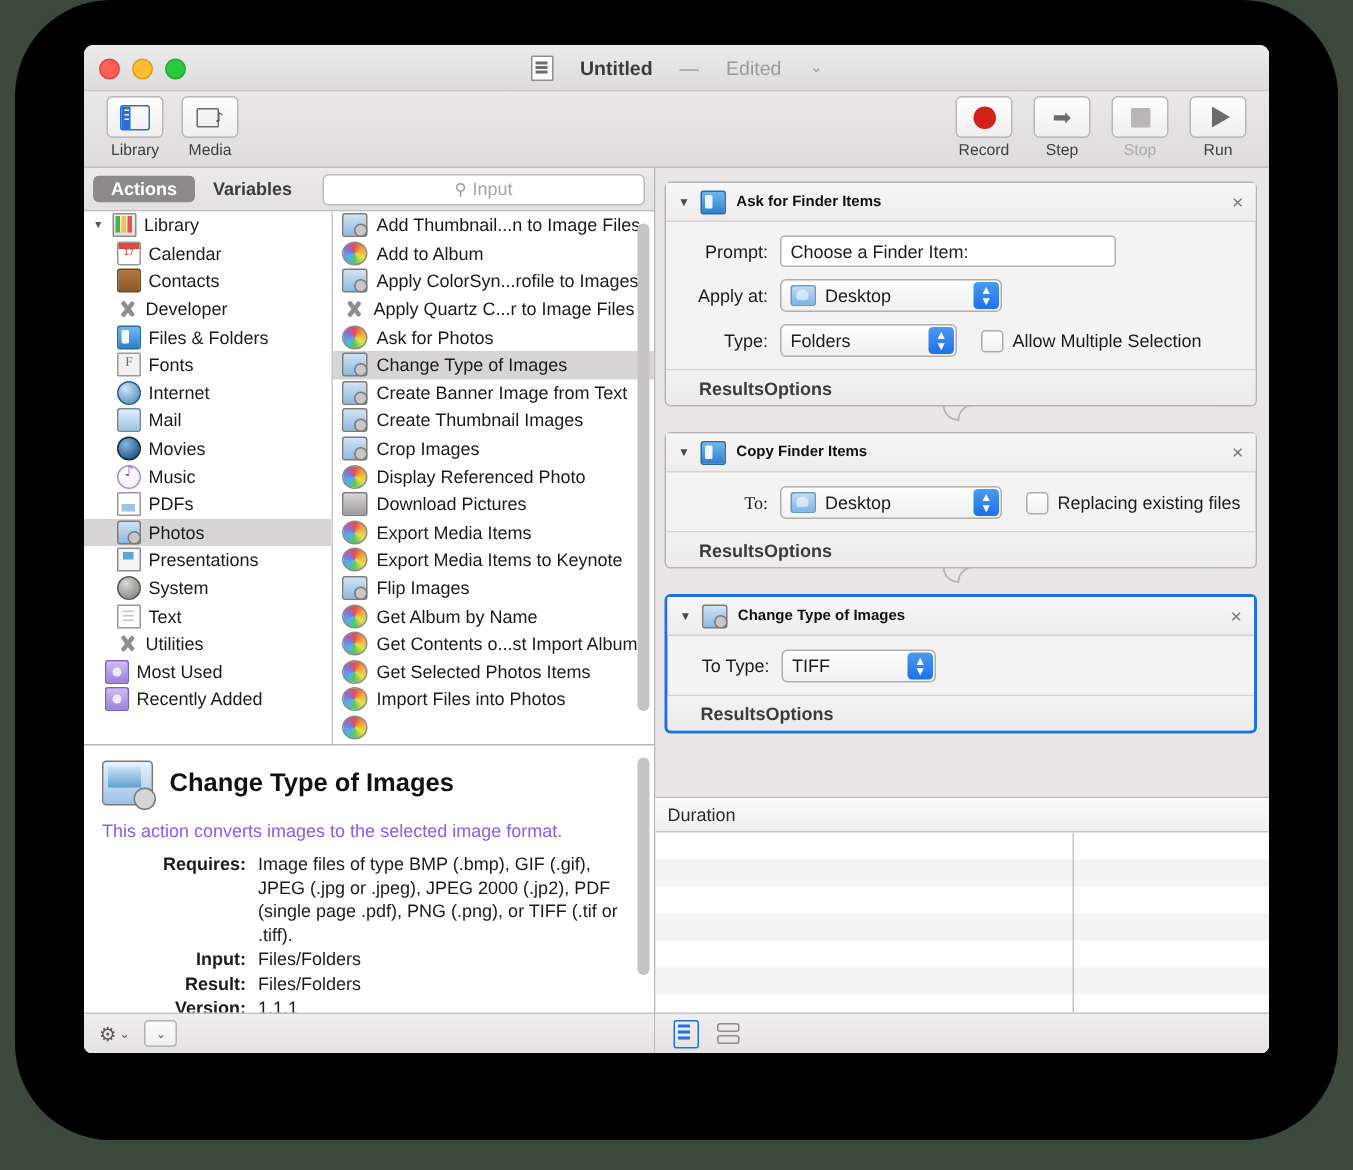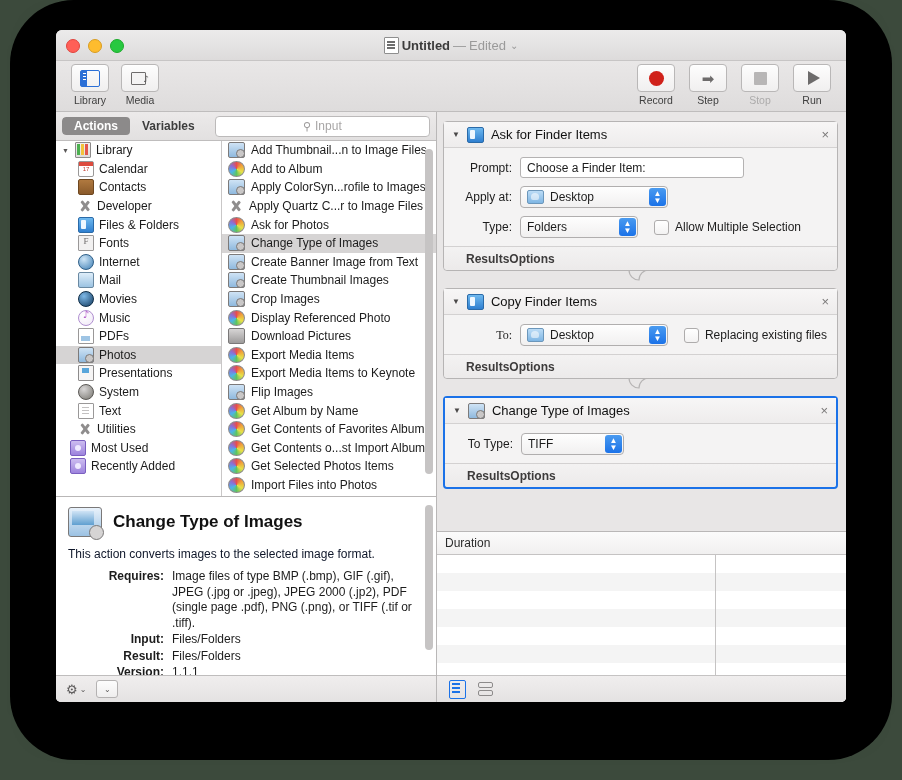--- a/index.html
+++ b/index.html
@@ -39,21 +39,21 @@
     flex: 0 0 auto;
   }
   .traffic { position: absolute; left: 10px; top: 9px; display: flex; gap: 8px; }
   .tl { width: 12px; height: 12px; border-radius: 50%; }
   .tl.red { background: #ff5f57; border: .5px solid #e0443e; }
   .tl.yellow { background: #febc2e; border: .5px solid #d89d23; }
   .tl.green { background: #28c840; border: .5px solid #1dab2c; }
   .title-center {
     position: absolute; left: 0; right: 0; top: 0; height: 30px;
     display: flex; align-items: center; justify-content: center;
-    gap: 3px; font-size: 13px; pointer-events: none;
+    gap: 18px; font-size: 13px; pointer-events: none;
   }
   .doc-icon {
     width: 13px; height: 15px; background: #fff;
     border: 1px solid #8e8e8e; border-radius: 1px;
     position: relative; display:inline-block;
   }
   .doc-icon::after {
     content:""; position:absolute; left:2px; top:3px; width:8px; height:2px;
     background:#6d6d6d; box-shadow: 0 3px 0 #6d6d6d, 0 6px 0 #6d6d6d;
   }
@@ -195,21 +195,21 @@
   }
   .desc-head { display:flex; align-items:center; gap: 11px; padding: 10px 0 0 12px; }
   .desc-bigicon {
     width: 32px; height: 28px; border-radius: 3px;
     background: linear-gradient(#e9f2fb,#9cc2e3);
     border: 1px solid #7a7878; position: relative;
   }
   .desc-bigicon::before{content:"";position:absolute;left:3px;top:3px;width:22px;height:14px;background:linear-gradient(#cfe3f5,#5f9fd0);}
   .desc-bigicon::after{content:"";position:absolute;right:-3px;bottom:-4px;width:13px;height:13px;border-radius:50%;background:#d6d4d4;border:1.4px solid #7a7878;}
   .desc-title { font-size: 17px; font-weight: bold; color: #111; }
-  .desc-sub { padding: 10px 12px 0 12px; font-size: 12px; color: #0f172a; }
+  .desc-sub { padding: 10px 12px 0 12px; font-size: 12px; color: #8b5cf6; }
   .desc-table { padding: 8px 12px 0 12px; font-size: 12px; color:#1c1c1c; }
   .desc-tr { display: flex; gap: 8px; margin-bottom: 1px; }
   .desc-k { width: 96px; text-align: right; font-weight: bold; flex: 0 0 96px;}
   .desc-v { flex: 1 1 auto; line-height: 15.5px; }
 
   
   .botbar {
     height: 26px; background: linear-gradient(#f0eeee,#e4e2e2);
     border-top: 1px solid #bfbdbd; display: flex; align-items: center;
     padding: 0 10px; gap: 10px; flex: 0 0 auto;
@@ -233,21 +233,21 @@
     margin-bottom: 0px; position: relative;
   }
   .action.selected { border: 2px solid #1b72e8; }
   .act-header {
     height: 25px; display: flex; align-items: center; gap: 7px;
     padding: 0 8px; border-bottom: 1px solid #d3d1d1;
     background: linear-gradient(#f7f6f6,#eeecec);
   }
   .act-disc { font-size: 8px; color: #4a4848; }
   .act-icon { width: 15px; height: 14px; flex:0 0 15px;}
-  .act-title { font-size: 13px; font-weight: normal; color: #111; }
+  .act-title { font-size: 10px; font-weight: bold; color: #111; }
   .act-close { margin-left: auto; font-size: 13px; color: #7a7878; }
   .act-body { padding: 9px 10px 8px 10px; }
   .frow { display:flex; align-items:center; gap: 8px; margin-bottom: 8px; }
   .frow:last-child { margin-bottom: 0; }
   .flabel { font-size: 12px; color: #1c1c1c; text-align: right; }
   .textfield {
     height: 19px; border: 1px solid #b4b2b2; border-radius: 3px;
     background: #fff; display: flex; align-items: center; padding: 0 6px;
     font-size: 12px; color: #1c1c1c;
   }
@@ -534,24 +534,20 @@
                   <span class="ai icn-disc"></span>
                   <span>Export Media Items to Keynote</span>
                 </div>
                 <div class="act-row">
                   <span class="ai icn-photos"></span>
                   <span>Flip Images</span>
                 </div>
                 <div class="act-row">
                   <span class="ai icn-disc"></span>
                   <span>Get Album by Name</span>
-                </div>
-                <div class="act-row">
-                  <span class="ai icn-disc"></span>
-                  <span>Get Contents of Favorites Album</span>
                 </div>
                 <div class="act-row">
                   <span class="ai icn-disc"></span>
                   <span>Get Contents o...st Import Album</span>
                 </div>
                 <div class="act-row">
                   <span class="ai icn-disc"></span>
                   <span>Get Selected Photos Items</span>
                 </div>
                 <div class="act-row">

